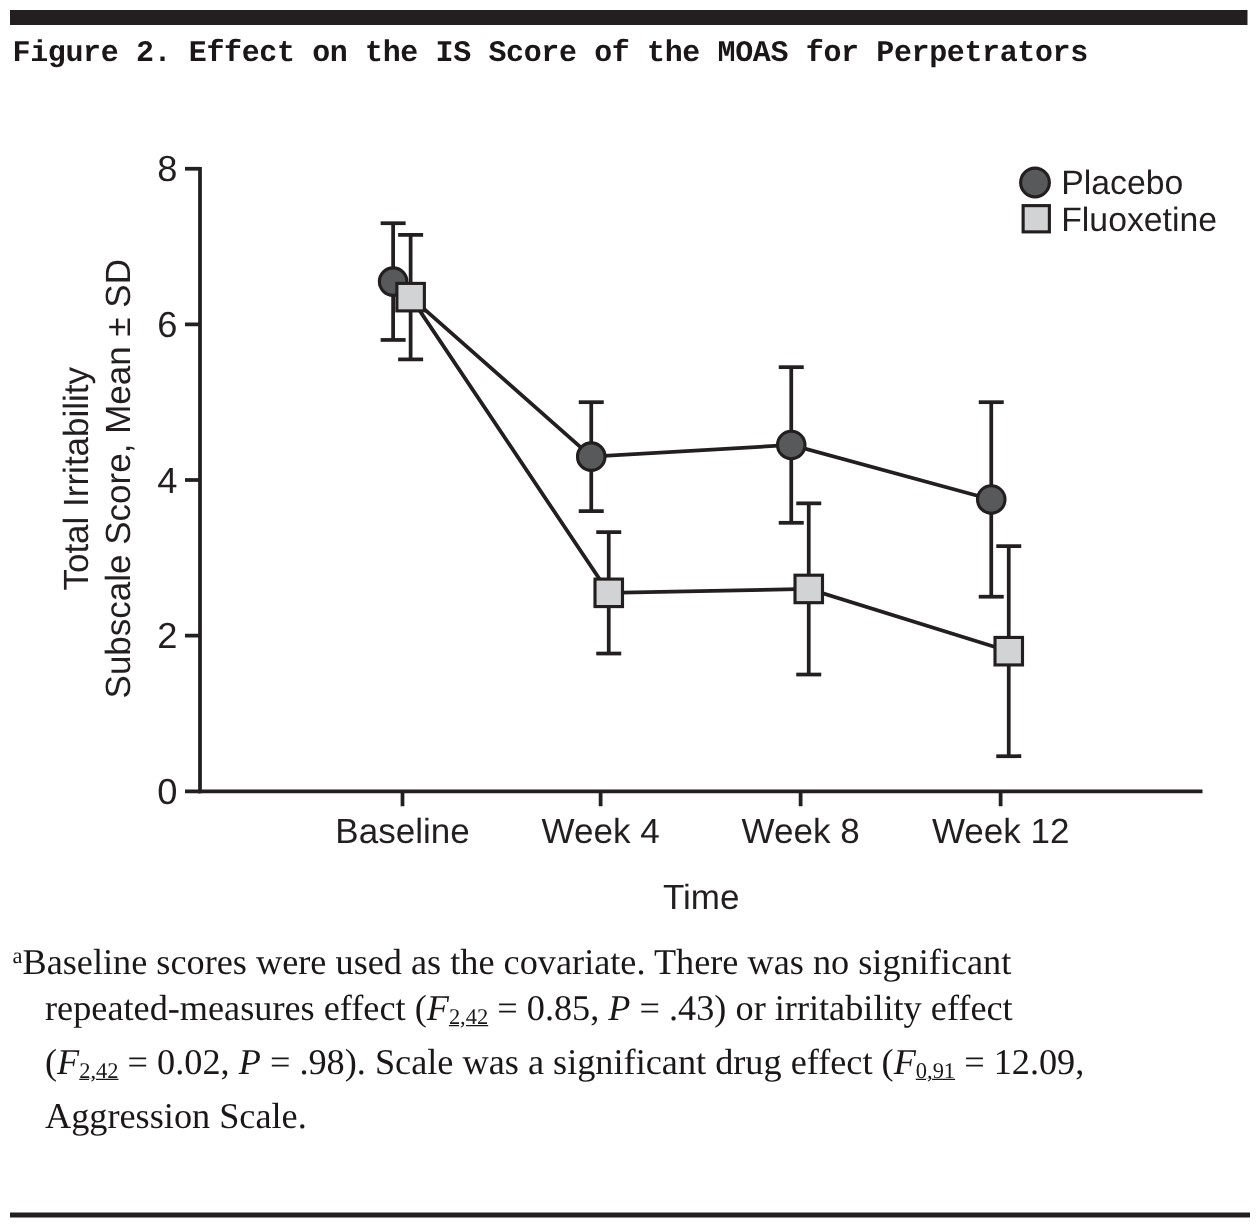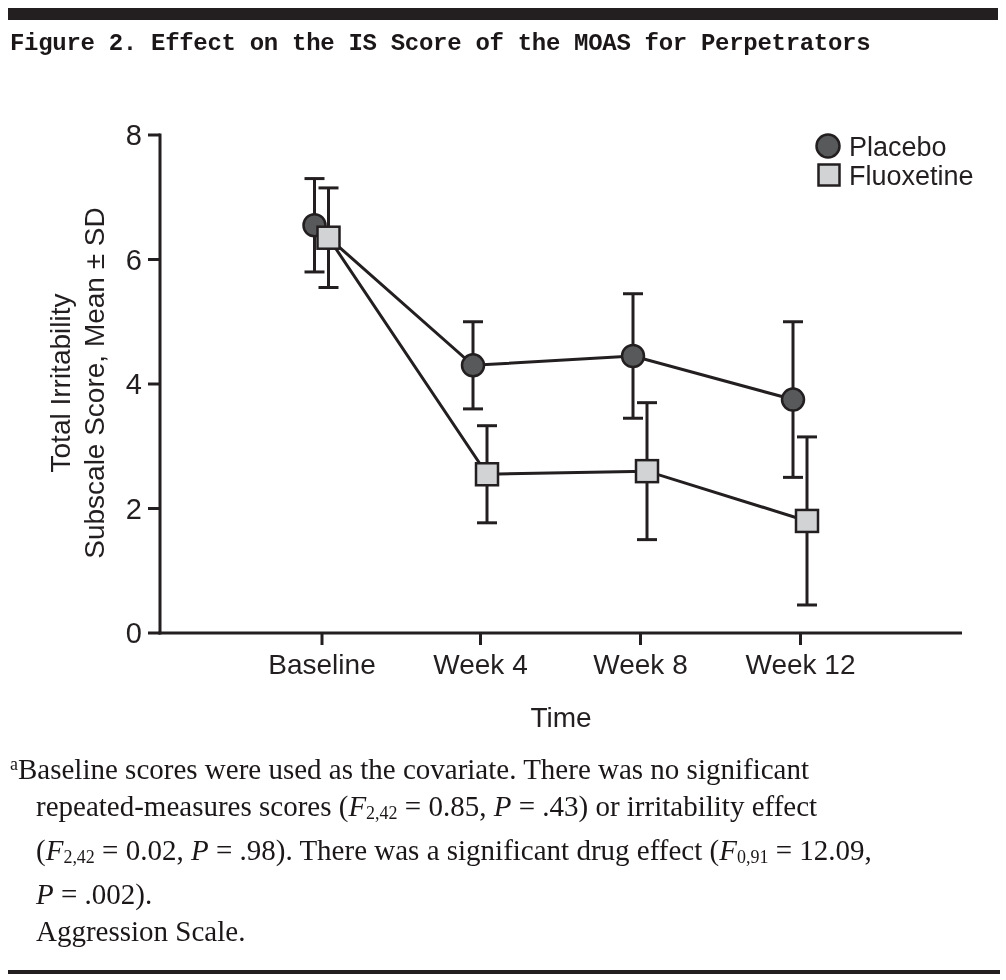--- a/index.html
+++ b/index.html
@@ -25,21 +25,21 @@
   #chart { position: absolute; left: 0; top: 0; }
   #chart text { font-family: "Liberation Sans", sans-serif; }
   .footnote {
     position: absolute; left: 10px; top: 746px; width: 992px;
     font-family: "Liberation Serif", serif; font-size: 29px; line-height: 37px;
     color: #1b1718;
   }
   .fn-line { white-space: nowrap; }
   .fn-indent { padding-left: 26px; }
   .seg-i   { font-style: italic; }
-  .seg-sub { font-size: 62%; vertical-align: -0.18em; }
+  .seg-sub { font-size: 62%; vertical-align: -0.18em; text-decoration: underline; }
   .seg-sup { font-size: 62%; vertical-align: 0.5em; }
 </style>
 </head>
 <body>
 
 <div class="top-rule"></div>
 
 <div class="fig-title">
   <div>Figure 2. Effect on the IS Score of the MOAS for Perpetrators</div>
 </div>
@@ -103,19 +103,18 @@
     <line x1="797" y1="604.9875" x2="817" y2="604.9875" stroke="#231f20" stroke-width="3"></line>
     <polyline points="328.5,237.71250000000003 487,474.26250000000005 647,471.15 807,520.95" fill="none" stroke="#231f20" stroke-width="3"></polyline>
     <rect x="317.5" y="226.71250000000003" width="22" height="22" fill="#d1d3d4" stroke="#231f20" stroke-width="2.5"></rect>
     <rect x="476" y="463.26250000000005" width="22" height="22" fill="#d1d3d4" stroke="#231f20" stroke-width="2.5"></rect>
     <rect x="636" y="460.15" width="22" height="22" fill="#d1d3d4" stroke="#231f20" stroke-width="2.5"></rect>
     <rect x="796" y="509.95000000000005" width="22" height="22" fill="#d1d3d4" stroke="#231f20" stroke-width="2.5"></rect>
   </svg>
 
 <div class="footnote" id="footnote">
     <div class="fn-line"><span class="seg-sup">a</span><span>Baseline scores were used as the covariate. There was no significant</span></div>
-    <div class="fn-line fn-indent"><span>repeated-measures scores (</span><span class="seg-i">F</span><span class="seg-sub">2,42</span><span> = 0.85, </span><span class="seg-i">P</span><span> = .43) or irritability effect</span></div>
-    <div class="fn-line fn-indent"><span>(</span><span class="seg-i">F</span><span class="seg-sub">2,42</span><span> = 0.02, </span><span class="seg-i">P</span><span> = .98). There was a significant drug effect (</span><span class="seg-i">F</span><span class="seg-sub">0,91</span><span> = 12.09,</span></div>
-    <div class="fn-line fn-indent"><span class="seg-i">P</span><span> = .002).</span></div>
+    <div class="fn-line fn-indent"><span>repeated-measures effect (</span><span class="seg-i">F</span><span class="seg-sub">2,42</span><span> = 0.85, </span><span class="seg-i">P</span><span> = .43) or irritability effect</span></div>
+    <div class="fn-line fn-indent"><span>(</span><span class="seg-i">F</span><span class="seg-sub">2,42</span><span> = 0.02, </span><span class="seg-i">P</span><span> = .98). Scale was a significant drug effect (</span><span class="seg-i">F</span><span class="seg-sub">0,91</span><span> = 12.09,</span></div>
     <div class="fn-line fn-indent"><span>Aggression Scale.</span></div>
   </div>
 
 <div class="bottom-rule"></div>
 
 </body></html>

